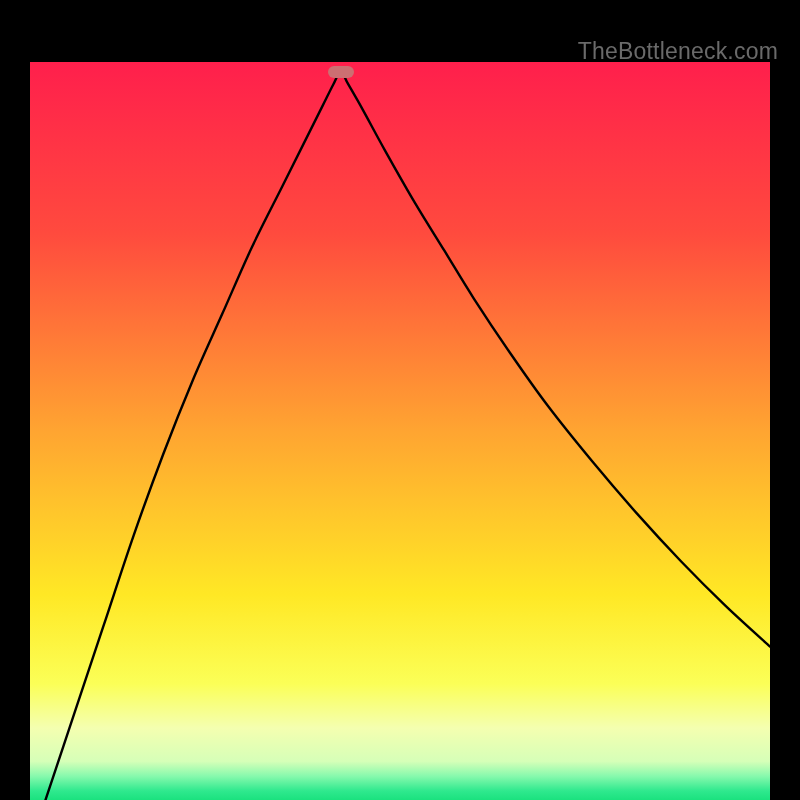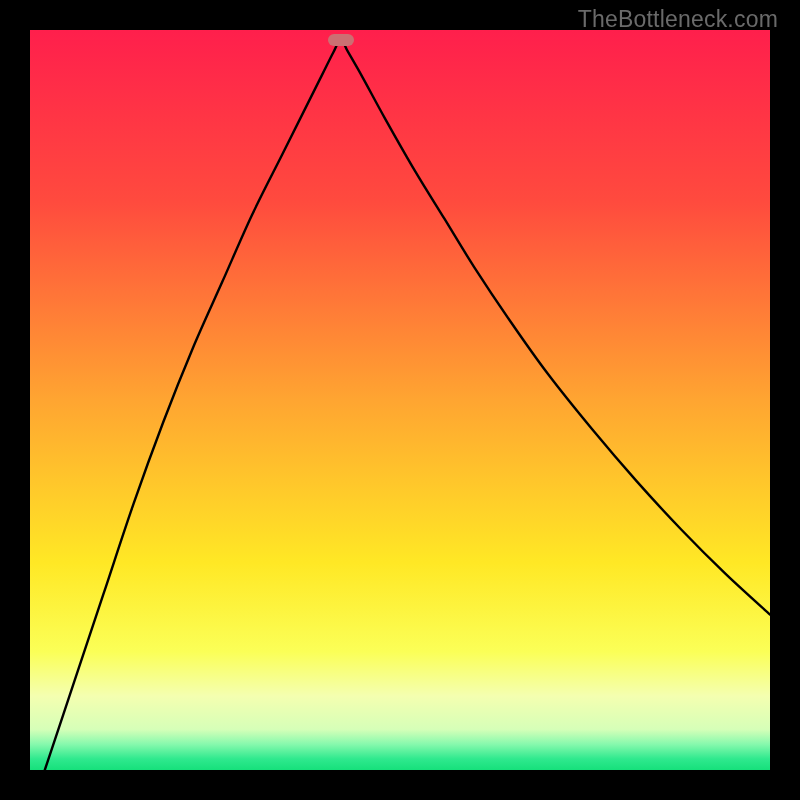--- a/index.html
+++ b/index.html
@@ -9,20 +9,21 @@
     height: 800px;
     background: #000;
     overflow: hidden;
     font-family: Arial, Helvetica, sans-serif;
   }
   .stage {
     position: relative;
     width: 800px;
     height: 636px;
     background: #000;
+    margin-top: 32px;
   }
   .plot-area {
     position: absolute;
     left: 30px;
     top: 30px;
     width: 740px;
     height: 740px;
     overflow: hidden;
   }
   .gradient {

